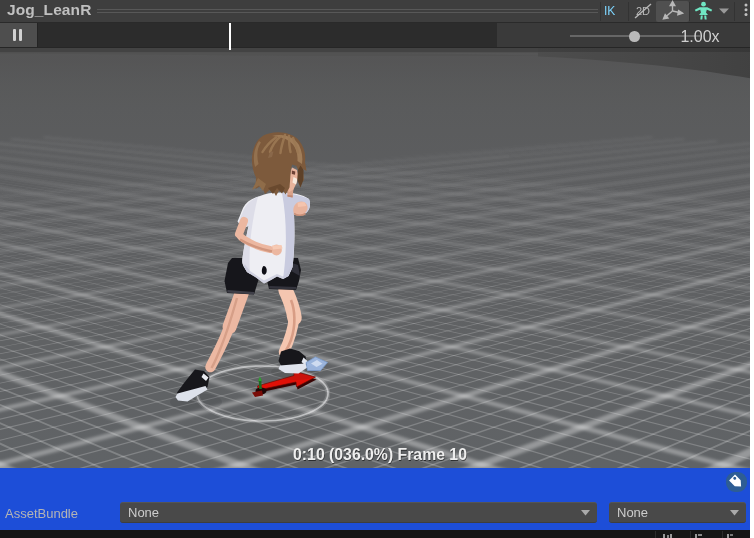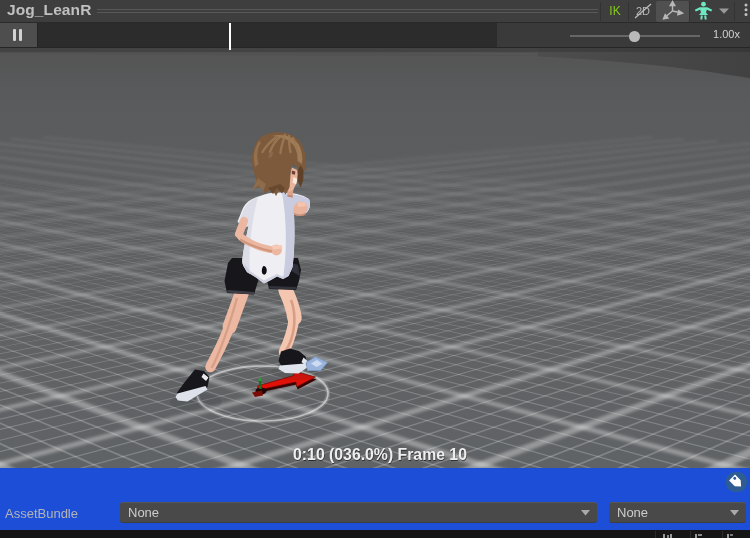--- a/index.html
+++ b/index.html
@@ -7,21 +7,21 @@
 .abs{position:absolute}
 </style></head>
 <body>
 <div id="root">
 
 <div class="abs" style="left:0;top:0;width:754px;height:23px;background:#3e3e3e">
  <div class="abs" style="left:7px;top:1px;font-size:15.5px;font-weight:bold;color:#c0c0c0;letter-spacing:0.1px">Jog_LeanR</div>
  <div class="abs" style="left:97px;top:9px;width:501px;height:1px;background:#585858"></div>
  <div class="abs" style="left:97px;top:12px;width:501px;height:1px;background:#585858"></div>
  <div class="abs" style="left:600px;top:2px;width:1px;height:19px;background:#333"></div>
- <div class="abs" style="left:604px;top:4px;width:22px;text-align:center;font-size:12px;color:#84cc16">IK</div>
+ <div class="abs" style="left:604px;top:4px;width:22px;font-size:12px;color:#7dd3fc">IK</div>
  <div class="abs" style="left:628px;top:2px;width:1px;height:19px;background:#333"></div>
  <svg class="abs" style="left:630px;top:0" width="26" height="23">
    <text x="13" y="15" font-size="11" fill="#b8b8b8" text-anchor="middle" font-family="Liberation Sans">2D</text>
    <line x1="5" y1="18" x2="21" y2="4" stroke="#b8b8b8" stroke-width="1.4"></line>
  </svg>
  <div class="abs" style="left:656px;top:1px;width:33px;height:21px;background:#505050;border-radius:2px"></div>
  <svg class="abs" style="left:656px;top:0" width="33" height="23">
    <g stroke="#b8b8b8" stroke-width="1.4" fill="#b8b8b8">
      <line x1="16.5" y1="11" x2="16.5" y2="4.5"></line>
           <polygon points="16.5,1.5 14.2,5.5 18.8,5.5"></polygon>
@@ -55,21 +55,21 @@
 <div class="abs" style="left:0;top:22px;width:754px;height:1px;background:#2a2a2a"></div>
 
 <div class="abs" style="left:0;top:23px;width:754px;height:24px;background:#2c2c2c">
  <div class="abs" style="left:0;top:0;width:37px;height:24px;background:#4e4e4e"></div>
  <div class="abs" style="left:12.5px;top:6px;width:3.4px;height:12px;background:#d2d2d2;border-radius:1px"></div>
  <div class="abs" style="left:18.8px;top:6px;width:3.4px;height:12px;background:#d2d2d2;border-radius:1px"></div>
  <div class="abs" style="left:37px;top:0;width:1px;height:24px;background:#242424"></div>
  <div class="abs" style="left:497px;top:0;width:257px;height:24px;background:#3a3a3a"></div>
  <div class="abs" style="left:570px;top:12.2px;width:130px;height:1.8px;background:#666"></div>
  <div class="abs" style="left:629px;top:8px;width:10.5px;height:10.5px;border-radius:50%;background:#b9b9b9"></div>
- <div class="abs" style="left:660px;top:5px;width:80px;text-align:right;font-size:11px;color:#d0d0d0">1.00x</div>
+ <div class="abs" style="left:660px;top:5px;width:80px;text-align:center;font-size:16px;color:#d0d0d0">1.00x</div>
 </div>
 <div class="abs" style="left:0;top:47px;width:754px;height:1px;background:#262626"></div>
 <div class="abs" style="left:228.5px;top:23px;width:2.4px;height:27px;background:#ffffff;z-index:5"></div>
 
 <svg class="abs" style="left:0;top:48px" width="754" height="420" viewBox="0 48 754 420">
  <defs>
   <linearGradient id="ground" x1="0" y1="48" x2="0" y2="468" gradientUnits="userSpaceOnUse">
     <stop offset="0" stop-color="#565656"></stop>
     <stop offset="0.14" stop-color="#5a5b5c"></stop>
     <stop offset="0.38" stop-color="#5e5f61"></stop>

